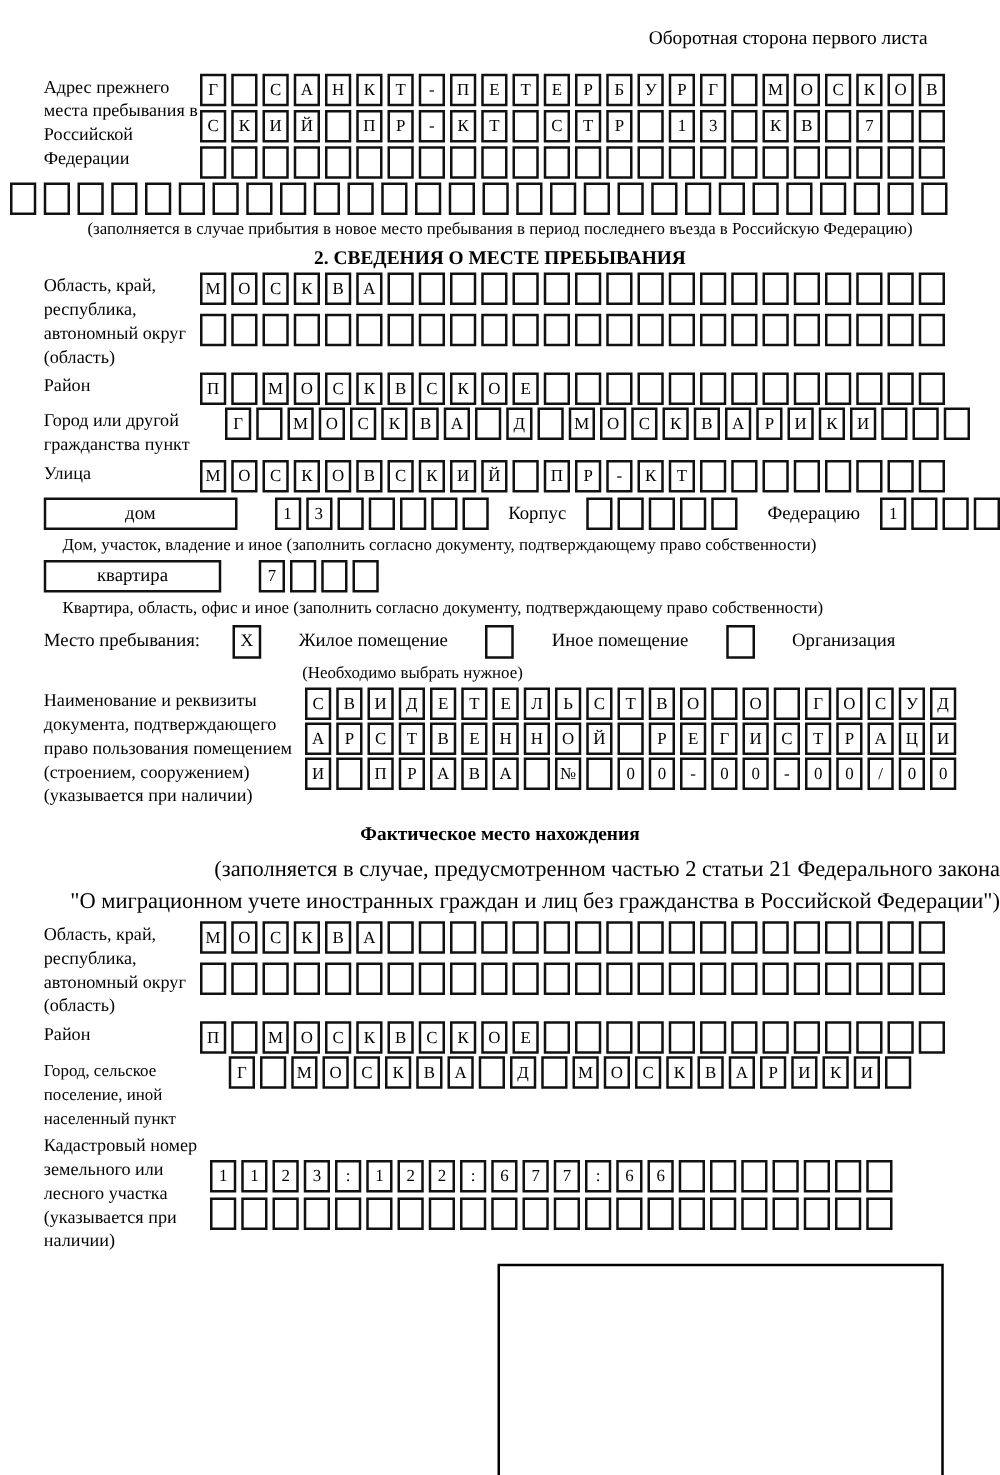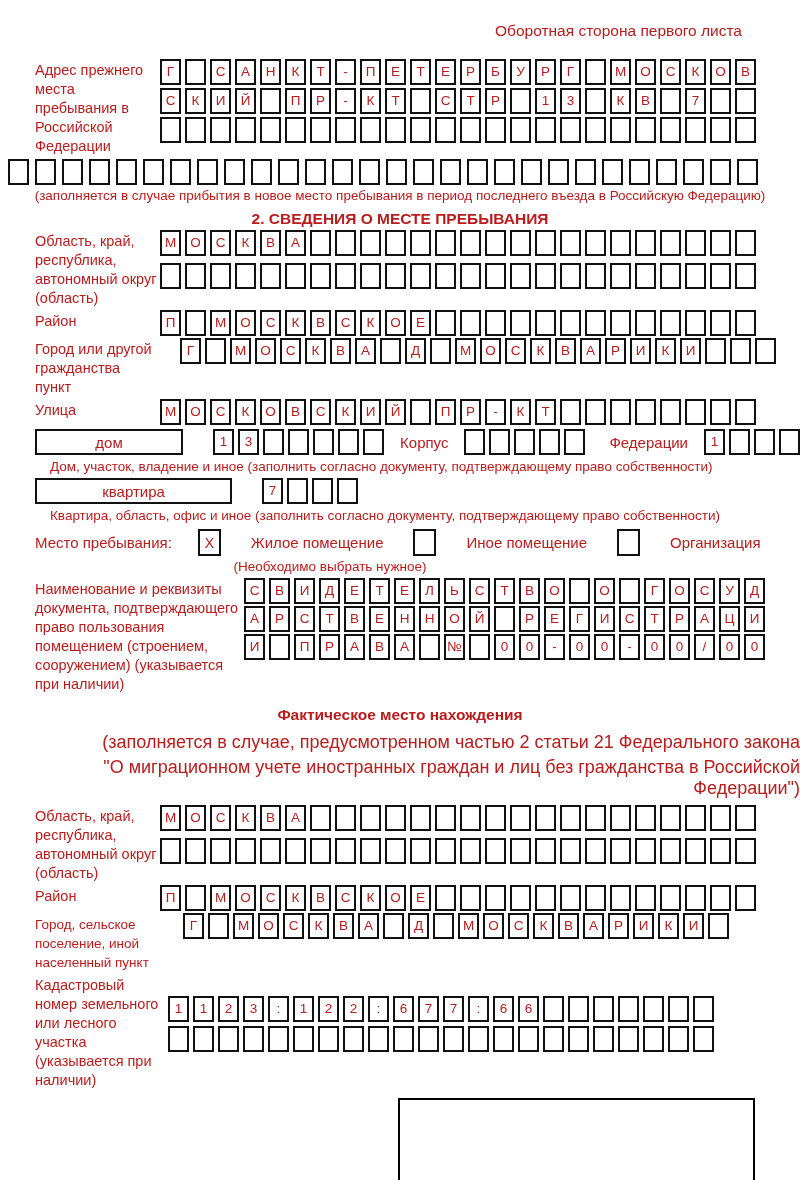--- a/index.html
+++ b/index.html
@@ -1,22 +1,22 @@
 <!DOCTYPE html>
 <html><head>
 <meta charset="utf-8">
 <style>
   * { box-sizing: border-box; margin: 0; padding: 0; }
   html,body { background:#ffffff; }
   .page {
     position: relative;
     width: 800px; height: 1180px;
     background: #fff;
-    color: #b91c1c;
-    font-family: Liberation Sans, sans-serif;
+    color: #000000;
+    font-family: Liberation Serif, serif;
     overflow: hidden;
   }
   .hdr {
     padding: 22px 58px 0 0;
     text-align: right;
     font-size: 15.5px;
   }
   
   .cellrow { display: flex; gap: 4px; }
   .cellrow.g6 { gap: 6px; }
@@ -43,21 +43,21 @@
   .cap.left { padding-left: 50px; margin-top: 4px; }
   .sec-title { text-align: center; font-weight: bold; font-size: 15.5px; margin-top: 7px; }
   
   .houserow { display: flex; align-items: center; padding-left: 35px; margin-top: 4px; gap: 10px; }
   .widebox {
     border: 2px solid #111; height: 26px;
     display: inline-flex; align-items: center; justify-content: center;
     font-size: 15px;
   }
   .widebox.house { width: 160px; }
-  .widebox.flat  { width: 197px; }
+  .widebox.flat  { width: 142px; }
   .sub { font-size: 15px; padding: 0 6px; }
   .gap10 { width: 10px; flex: 0 0 10px; }
   
   .checkrow { display: flex; align-items: center; padding-left: 35px; margin-top: 6px; font-size: 15px; gap: 16px; }
   .chk {
     width: 23px; height: 27px; border: 2px solid #111;
     display: inline-flex; align-items: center; justify-content: center;
     font-size: 14px; margin: 0 14px;
   }
   .chk.first { margin-left: 10px; }
@@ -362,21 +362,21 @@
         <span class="cell"></span>
       </div>
     <div class="sub">Корпус</div>
     <div class="cellrow">
         <span class="cell"></span>
         <span class="cell"></span>
         <span class="cell"></span>
         <span class="cell"></span>
         <span class="cell"></span>
       </div>
-    <div class="sub" style="padding-left:14px">Федерации</div>
+    <div class="sub" style="padding-left:14px">Федерацию</div>
     <div class="cellrow">
         <span class="cell">1</span>
         <span class="cell"></span>
         <span class="cell"></span>
         <span class="cell"></span>
       </div>
   </div>
   <div class="cap left">Дом, участок, владение и иное (заполнить согласно документу, подтверждающему право собственности)</div>
 
   <div class="houserow">

